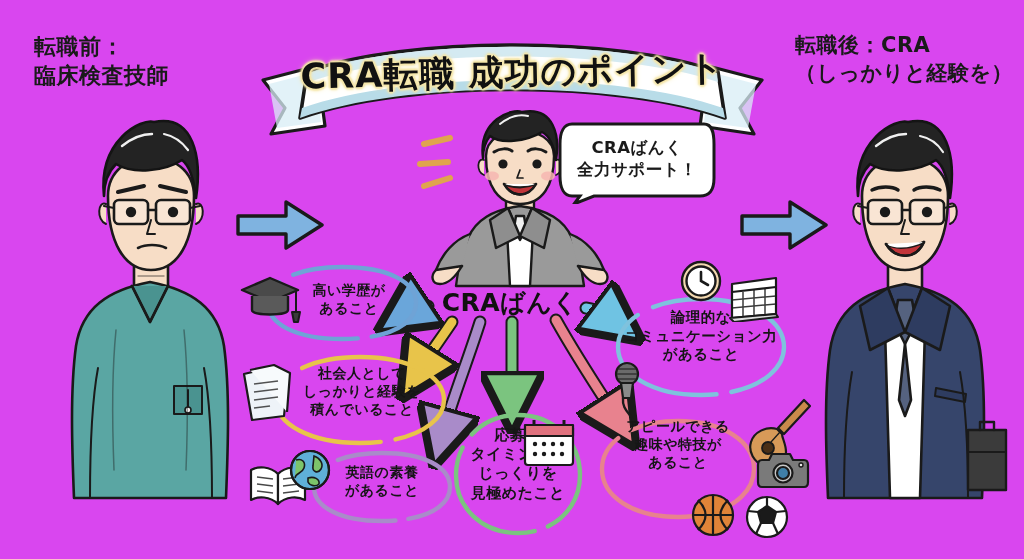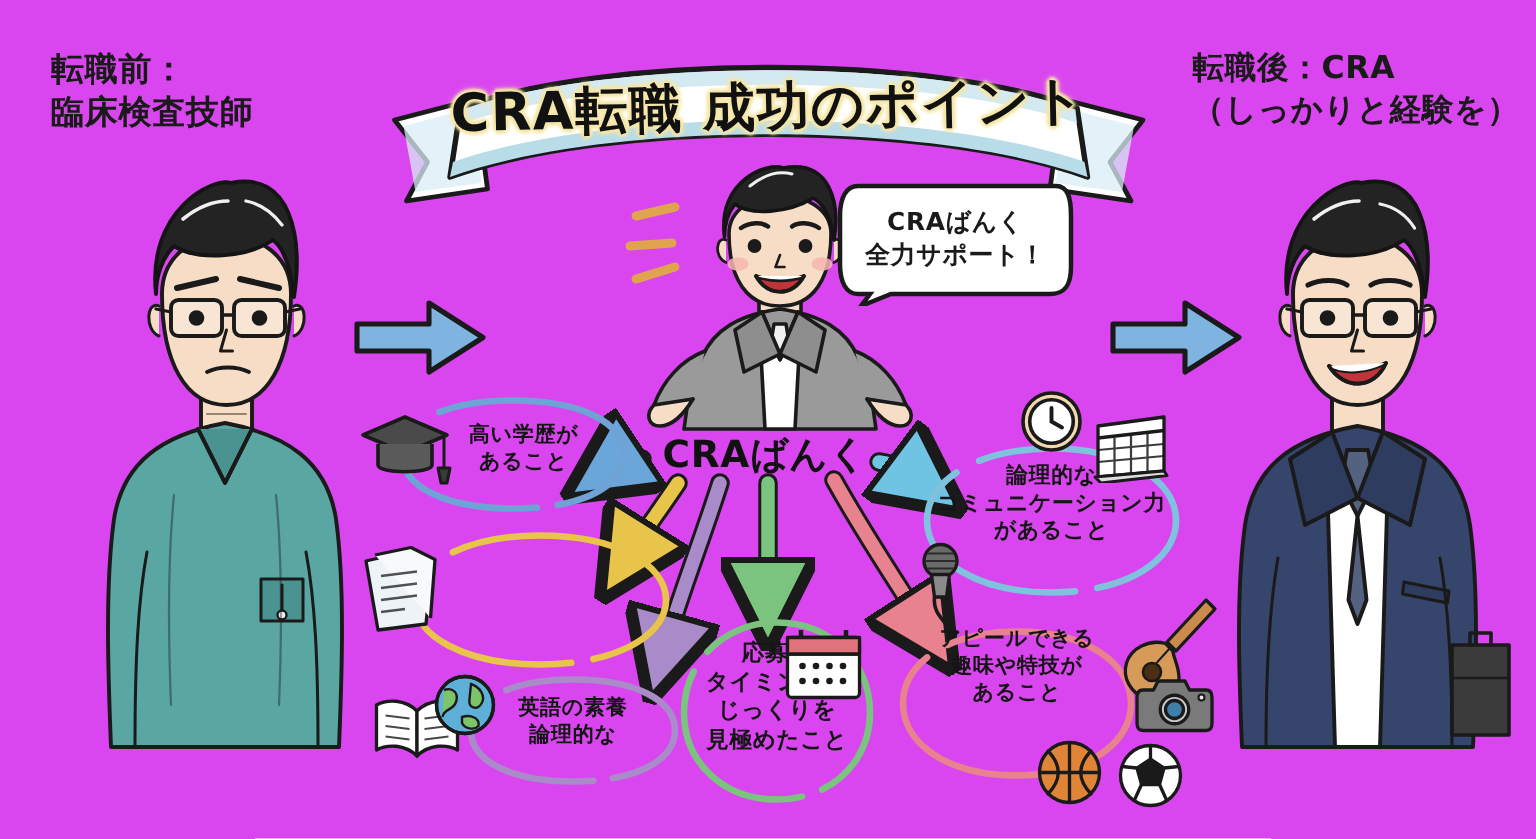--- a/index.html
+++ b/index.html
@@ -450,20 +450,23 @@
         <path d="M54 40 L62 40 L60 50 L56 50 Z" fill="#3a3a3a" stroke-width="2"></path>
       </g>
     </svg>
   </div>
 
   <div class="bubble" id="bubble-exp">
     <svg width="180" height="96" viewBox="0 0 180 96">
       <path d="M90 5 C 140 5, 174 24, 174 48 C 174 72, 140 91, 90 91
                C 40 91, 6 72, 6 48 C 6 24, 40 5, 90 5 Z" fill="none" stroke="#e8c44a" stroke-width="4.4" stroke-linecap="round" stroke-dasharray="170 15 150 17"></path>
     </svg>
+    <div class="btext jp">社会人として
+しっかりと経験を
+積んでいること</div>
   </div>
   <div class="deco" id="ico-docs">
     <svg width="56" height="64" viewBox="0 0 56 64">
       <g stroke="#1a1a1a" stroke-width="2.2" stroke-linejoin="round">
         <path d="M4 12 L30 6 L48 14 L44 54 L12 58 Z" fill="#eef3f8"></path>
         <path d="M10 8 L34 3 L50 11 L47 50" fill="#f7fafc"></path>
         <g stroke-width="1.7" opacity="0.75">
           <path d="M14 22 L38 19" fill="none"></path>
           <path d="M14 30 L38 27" fill="none"></path>
           <path d="M14 38 L38 35" fill="none"></path>
@@ -472,21 +475,21 @@
       </g>
     </svg>
   </div>
 
   <div class="bubble" id="bubble-eng">
     <svg width="148" height="78" viewBox="0 0 148 78">
       <path d="M74 5 C 116 5, 142 19, 142 39 C 142 59, 116 73, 74 73
                C 32 73, 6 59, 6 39 C 6 19, 32 5, 74 5 Z" fill="none" stroke="#a98bc9" stroke-width="4.4" stroke-linecap="round" stroke-dasharray="140 13 120 15"></path>
     </svg>
     <div class="btext jp">英語の素養
-論理的な</div>
+があること</div>
   </div>
   <div class="deco" id="ico-book">
     <svg width="60" height="46" viewBox="0 0 60 46">
       <g stroke="#1a1a1a" stroke-width="2.2" stroke-linejoin="round">
         <path d="M30 12 C 22 4, 10 4, 3 8 L3 38 C 10 34, 22 34, 30 42 Z" fill="#ffffff"></path>
         <path d="M30 12 C 38 4, 50 4, 57 8 L57 38 C 50 34, 38 34, 30 42 Z" fill="#ffffff"></path>
         <g stroke-width="1.4" opacity="0.8">
           <path d="M9 15 L25 17" fill="none"></path>
           <path d="M9 22 L25 24" fill="none"></path>
           <path d="M9 29 L25 31" fill="none"></path>

